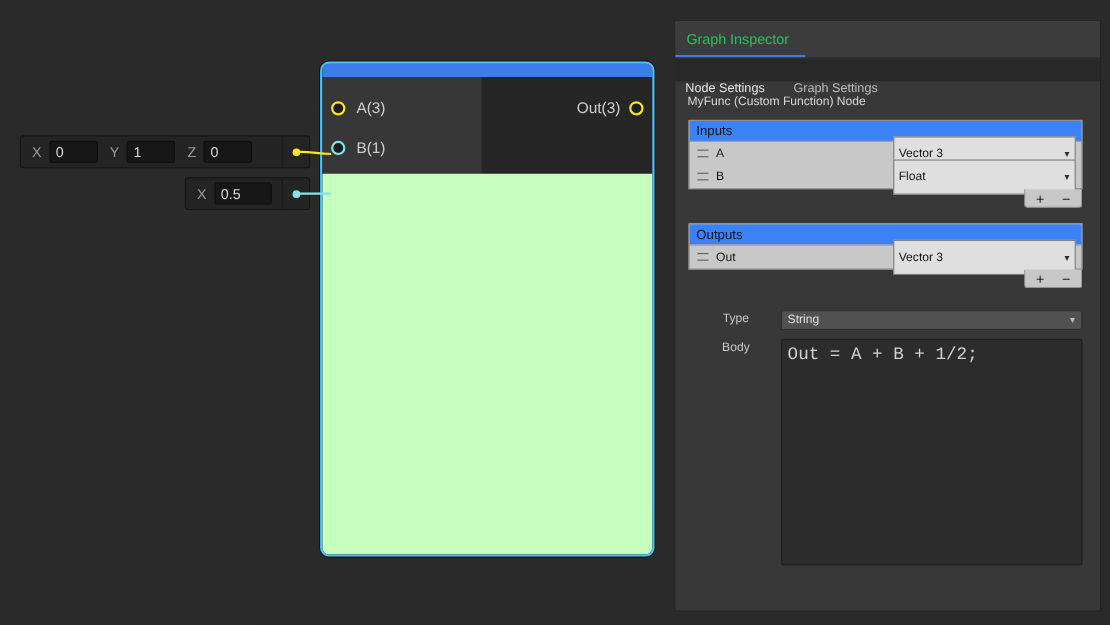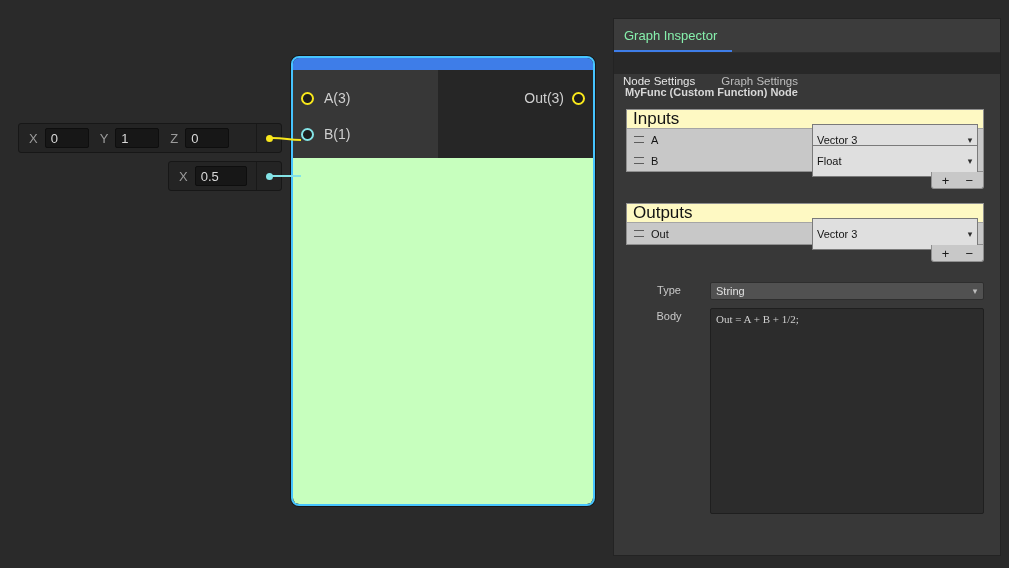--- a/index.html
+++ b/index.html
@@ -65,35 +65,35 @@
   .func-preview{flex:1;background:#c7ffbe;border-radius:0 0 6px 6px;}
 
   
   .inspector{
     position:absolute;left:613px;top:18px;width:388px;height:538px;
     box-sizing:border-box;background:#383838;border:1px solid #232323;
   }
   .insp-title{
     position:relative;height:33px;display:flex;align-items:center;
     padding-left:10px;background:#3c3c3c;border-bottom:1px solid #2d2d2d;
-    color:#86efac;font-size:13px;
+    color:#22c55e;font-size:13px;
   }
   .tab-indicator{position:absolute;left:0;bottom:0;width:118px;height:2px;background:#3e7de8;}
   .tabbar{
     height:21px;background:#282828;display:flex;align-items:center;
     padding-left:9px;gap:26px;font-size:11.5px;
   }
   .tab{color:#bdbdbd;cursor:pointer;margin-top:35px;}
   .tab.active{color:#e6e6e6;}
-  .insp-heading{padding:12px 10px 11px 11px;font-size:11px;font-weight:bold;color:#d8d8d8;}
+  .insp-heading{padding:12px 10px 11px 11px;font-size:11px;font-weight:normal;color:#d8d8d8;}
 
   .ulist{margin:0 16px 0 12px;border:1px solid #8f8f8f;background:#c8c8c8;}
   .ulist-header{
-    height:18px;line-height:18px;background:#fef9c3;border-bottom:1px solid #a5a5a5;
-    padding-left:6px;font-size:17px;color:#141414;
+    height:18px;line-height:18px;background:#3b82f6;border-bottom:1px solid #a5a5a5;
+    padding-left:6px;font-size:12px;color:#141414;
   }
   .ulist-row{height:21px;display:flex;align-items:center;padding:0 5px;font-size:11px;color:#141414;}
   .drag{
     width:10px;height:5px;border-top:1px solid #5c5c5c;border-bottom:1px solid #5c5c5c;
     margin:0 7px 0 2px;flex:0 0 auto;
   }
   .row-name{flex:1;}
   .ldrop{
     width:166px;height:32px;box-sizing:border-box;background:#dfdfdf;border:1px solid #7a7a7a;
     display:flex;align-items:center;justify-content:space-between;
@@ -120,22 +120,22 @@
     padding-left:5px;color:#e0e0e0;cursor:pointer;
   }
   .darrow{width:16px;text-align:center;color:#bdbdbd;font-size:9px;}
   .tfield{
     flex:1;height:16px;box-sizing:content-box;background:#2c2c2c;border:1px solid #1f1f1f;
     border-radius:2px;color:#d8d8d8;font-size:11px;padding:0 4px;outline:none;
     font-family:"Liberation Sans",sans-serif;
   }
   .tarea{
     flex:1;height:196px;background:#2c2c2c;border:1px solid #1f1f1f;border-radius:2px;
-    color:#d0d0d0;font-size:11px;padding:4px 5px;resize:none;outline:none;
-    font-family:Liberation Serif, serif;
+    color:#d0d0d0;font-size:16px;padding:4px 5px;resize:none;outline:none;
+    font-family:Liberation Mono, monospace;
   }
 </style>
 </head>
 <body>
 
 <svg class="wires" width="1009" height="568">
   <path d="M 272 138 C 286 138, 288 140, 301 140" stroke="#f8e71c" stroke-width="2" fill="none"></path>
   <path d="M 272 176 C 286 176, 288 176, 301 176" stroke="#84e4e7" stroke-width="2" fill="none"></path>
 </svg>
 

